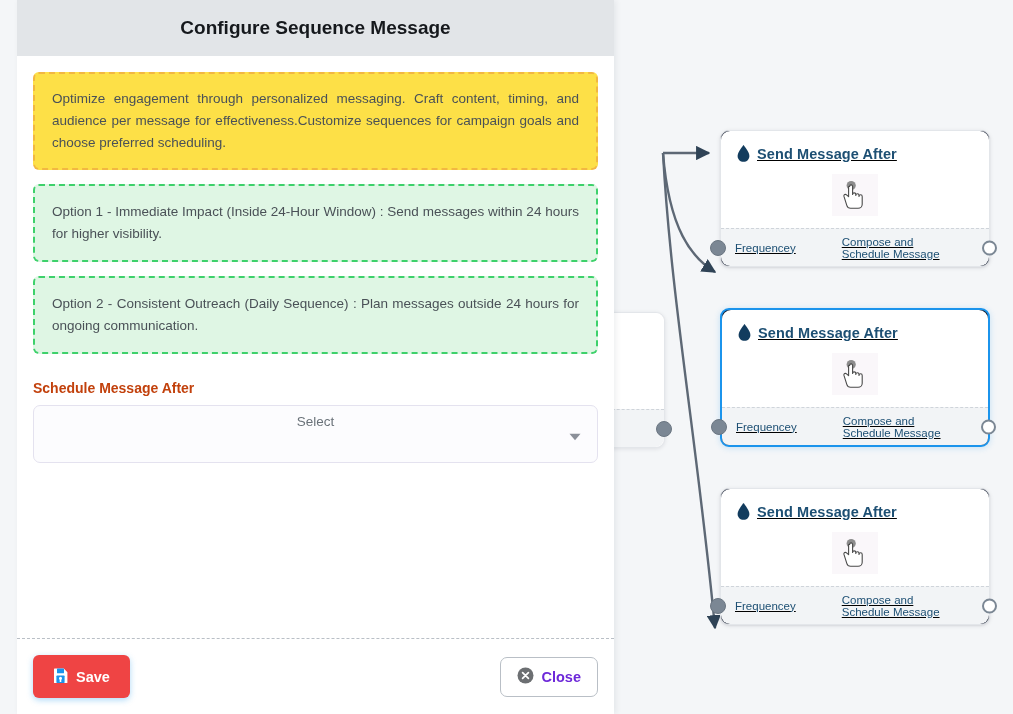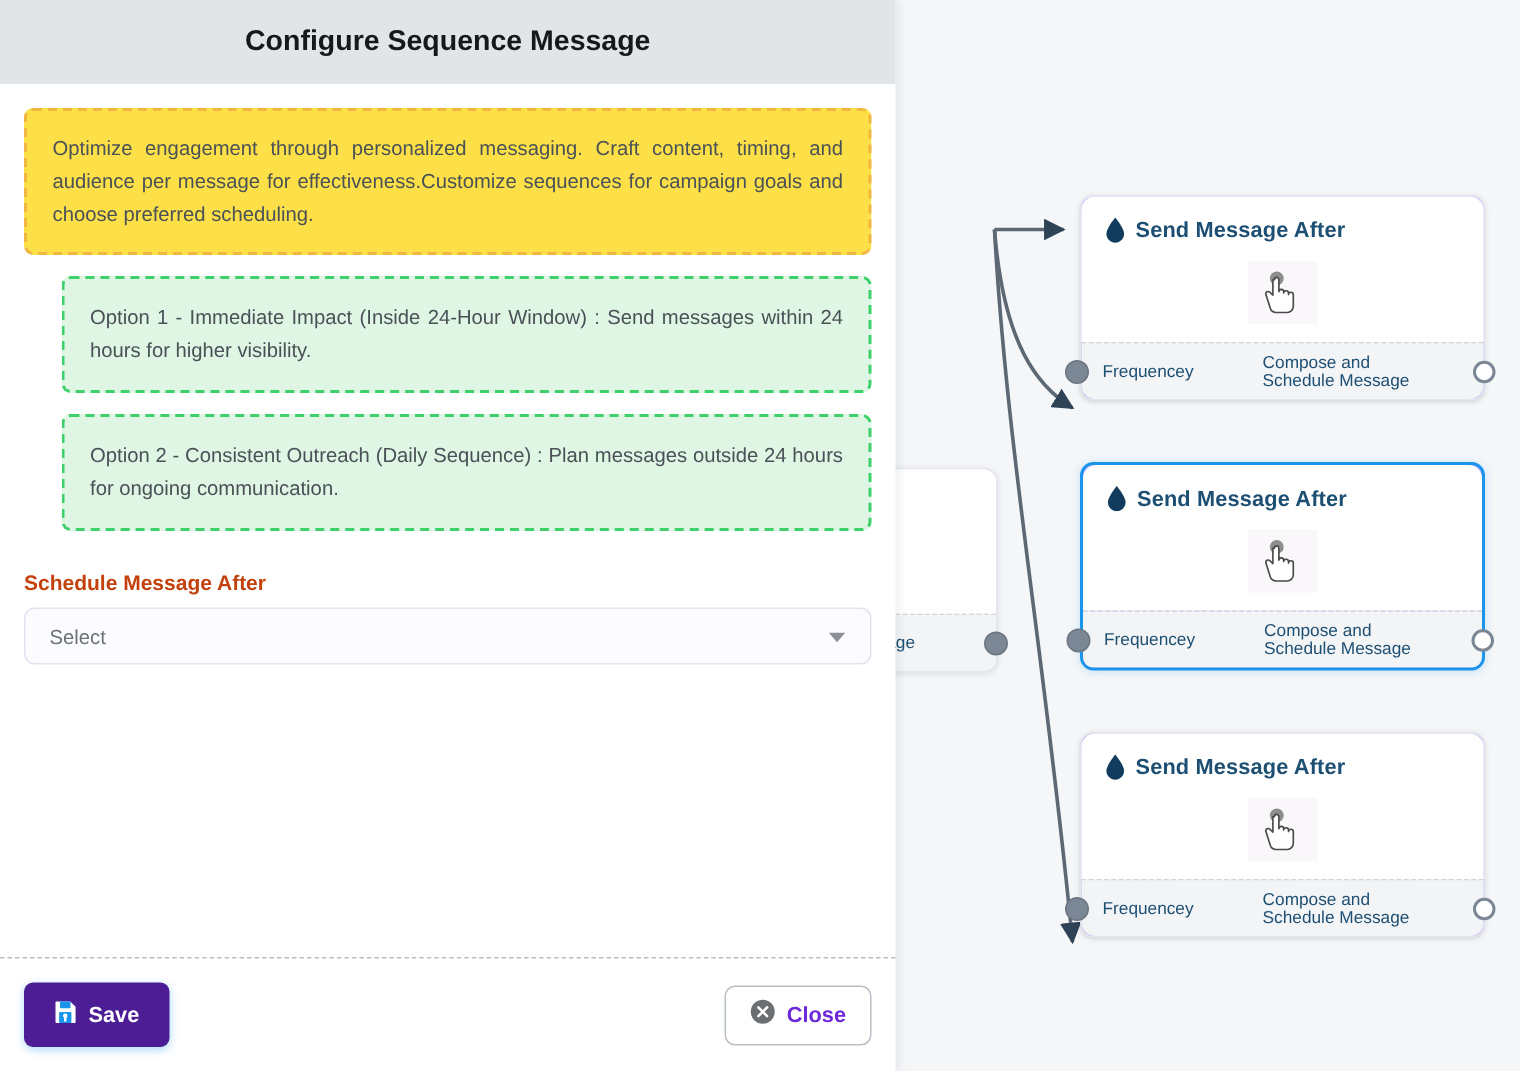--- a/index.html
+++ b/index.html
@@ -15,24 +15,25 @@
   #canvas {
     position: absolute; left: 597px; top: 0;
     width: 416px; height: 714px;
     background: #f4f6f8;
   }
   #edges { position: absolute; left: 0; top: 0; width: 416px; height: 714px; }
 
   .node {
     position: absolute;
     width: 270px;
-    background: #c4b5fd;
+    background: #0f172a;
     border-radius: 9px;
     border: 1px solid #e3e6ea;
     box-shadow: 0 1px 4px rgba(16,24,40,.10), 0 1px 2px rgba(16,24,40,.06);
+    text-decoration: underline;
   }
   .node.selected {
     border: 2px solid #1b94ec;
     box-shadow: 0 1px 6px rgba(27,148,236,.22);
   }
   .node-body {
     padding: 14px 16px 6px 16px;
     min-height: 96px;
     border-radius: 9px 9px 0 0;
     background: #fff;
@@ -86,21 +87,21 @@
     border-radius: 9px; border: 1px solid #e3e6ea;
     box-shadow: 0 1px 4px rgba(16,24,40,.10);
   }
   #source-node .node-body { min-height: 96px; padding: 14px 12px 6px; }
   #source-node .node-footer { padding: 0 10px; }
   #source-node .foot-left { font-size: 11.5px; white-space: nowrap; }
   #source-node .port-out { right: -8px; background:#7b8794; border: 1px solid #6b7682; width:16px; height:16px; }
 
   
   #dialog {
-    position: absolute; left: 0; top: 0;
+    position: absolute; left: 17px; top: 0;
     width: 597px; height: 714px;
     background: #ffffff;
     box-shadow: 2px 0 6px rgba(16,24,40,.07);
     display: flex; flex-direction: column;
   }
   #dialog-header {
     height: 56px; background: #e2e5e8;
     display: flex; align-items: center; justify-content: center;
   }
   #dialog-title {
@@ -119,21 +120,20 @@
   }
   .opt {
     margin-top: 14px;
     border: 2px dashed #3ed16b;
     background: #dff6e4;
     border-radius: 6px;
     padding: 15px 17px;
     font-size: 13.5px; line-height: 22px;
     color: #4a5157;
     text-align: justify;
-    margin-left: 25px;
   }
 
   .switch-row {
     display: flex; align-items: center; gap: 12px;
     margin-top: 22px;
   }
   .switch-row + .switch-row { margin-top: 12px; }
   .switch {
     width: 38px; height: 21px; border-radius: 11px;
     position: relative; flex: 0 0 auto;
@@ -148,38 +148,38 @@
   .switch.on .knob { left: 19px; }
   .switch-label { font-size: 13.5px; color: #3d444b; }
   .switch-label.muted { color: #6d757d; }
 
   #field-label {
     margin-top: 26px;
     font-size: 14px; font-weight: 600; color: #c2410c;
   }
   #select-box {
     margin-top: 9px;
-    height: 30px;
+    height: 58px;
     border: 1px solid #e4e2ef;
     border-radius: 7px;
     background: #fcfcfe;
     display: flex; align-items: center;
-    padding: 18px 16px;
-    font-size: 13.5px; color: #6a7279;
+    padding: 8px 16px;
+    font-size: 13.5px; color: #6a7279; flex-direction: column;
   }
   #select-caret { margin-left: auto; }
 
   #dialog-footer {
     border-top: 1px dashed #b9bfc6;
     padding: 16px;
     display: flex; align-items: center;
   }
   #save-button {
     display: flex; align-items: center; gap: 8px;
-    background: #4c1d95; color: #fff;
+    background: #ef4444; color: #fff;
     border: none; border-radius: 6px;
     height: 43px; padding: 0 20px;
     font-size: 14.5px; font-weight: 700;
     font-family: inherit; cursor: pointer;
     box-shadow: 0 2px 6px rgba(27,148,236,.35);
   }
   #close-button {
     margin-left: auto;
     display: flex; align-items: center; gap: 8px;
     background: #fff; color: #6d28d9;

